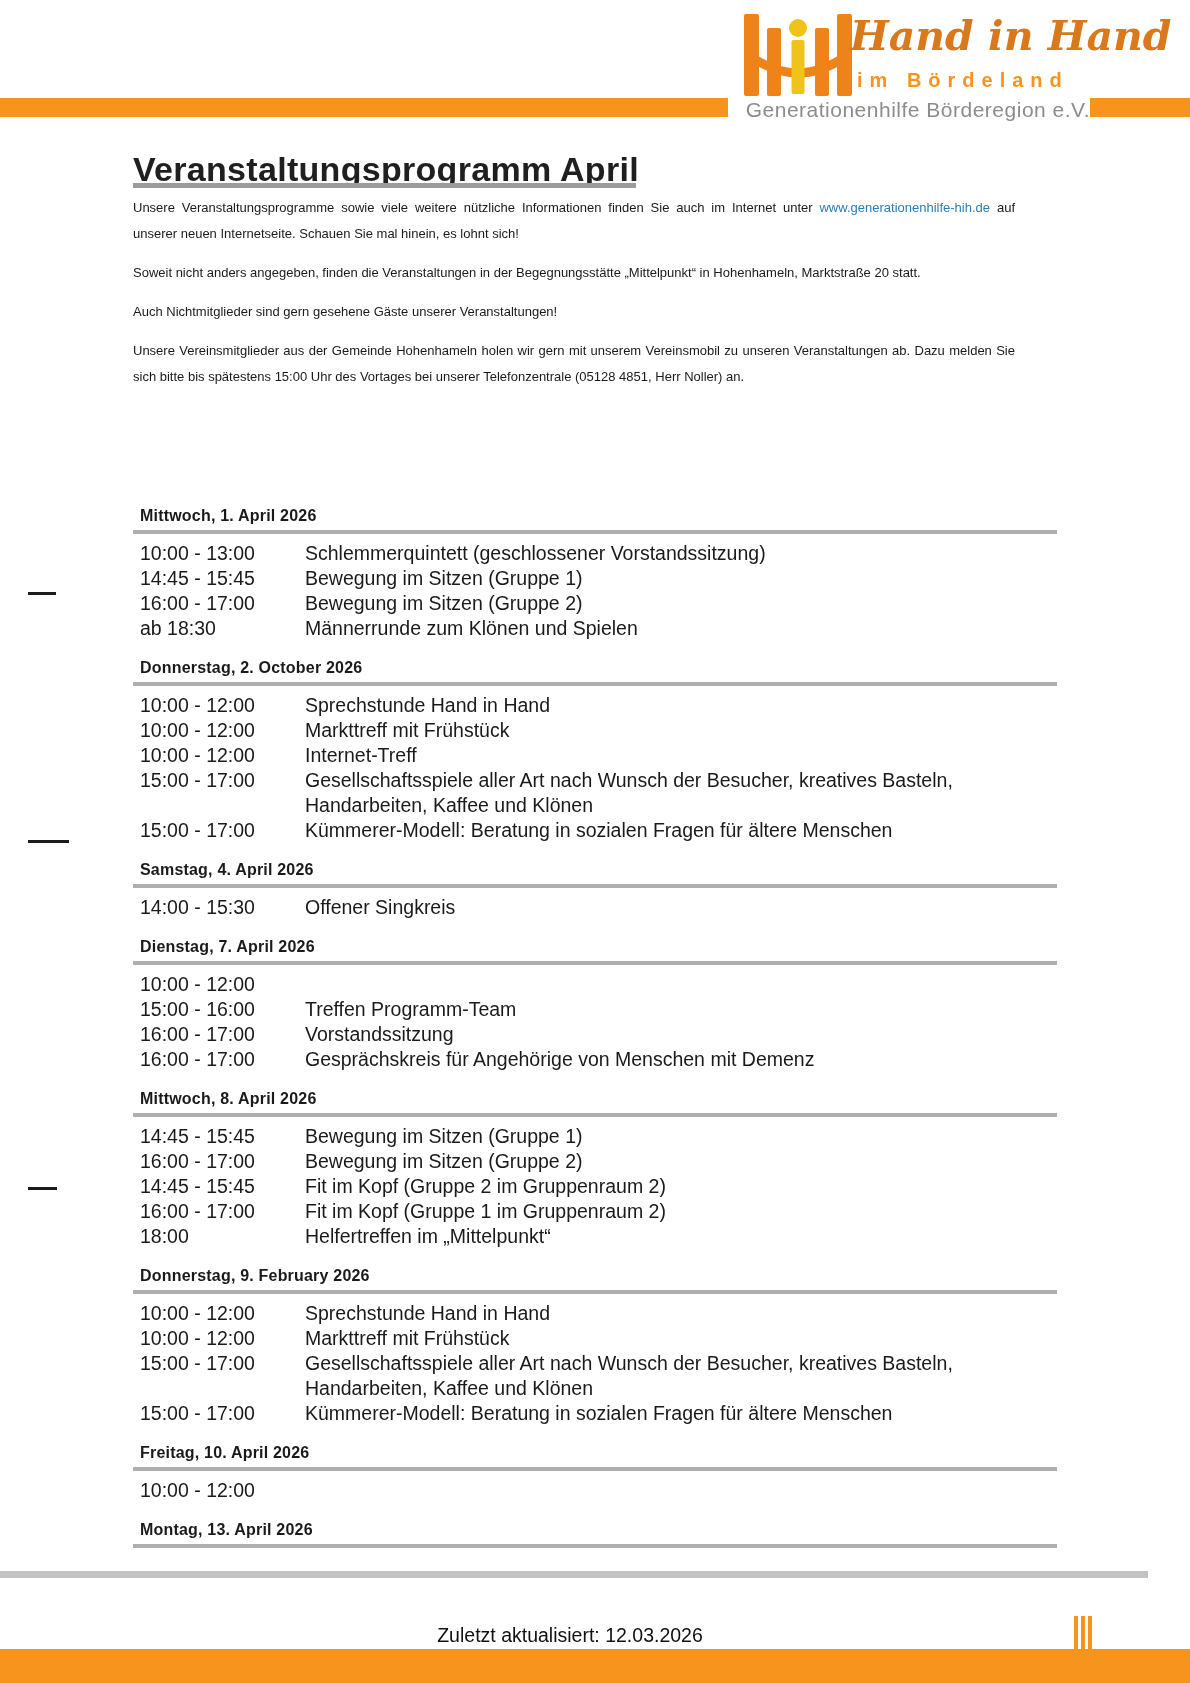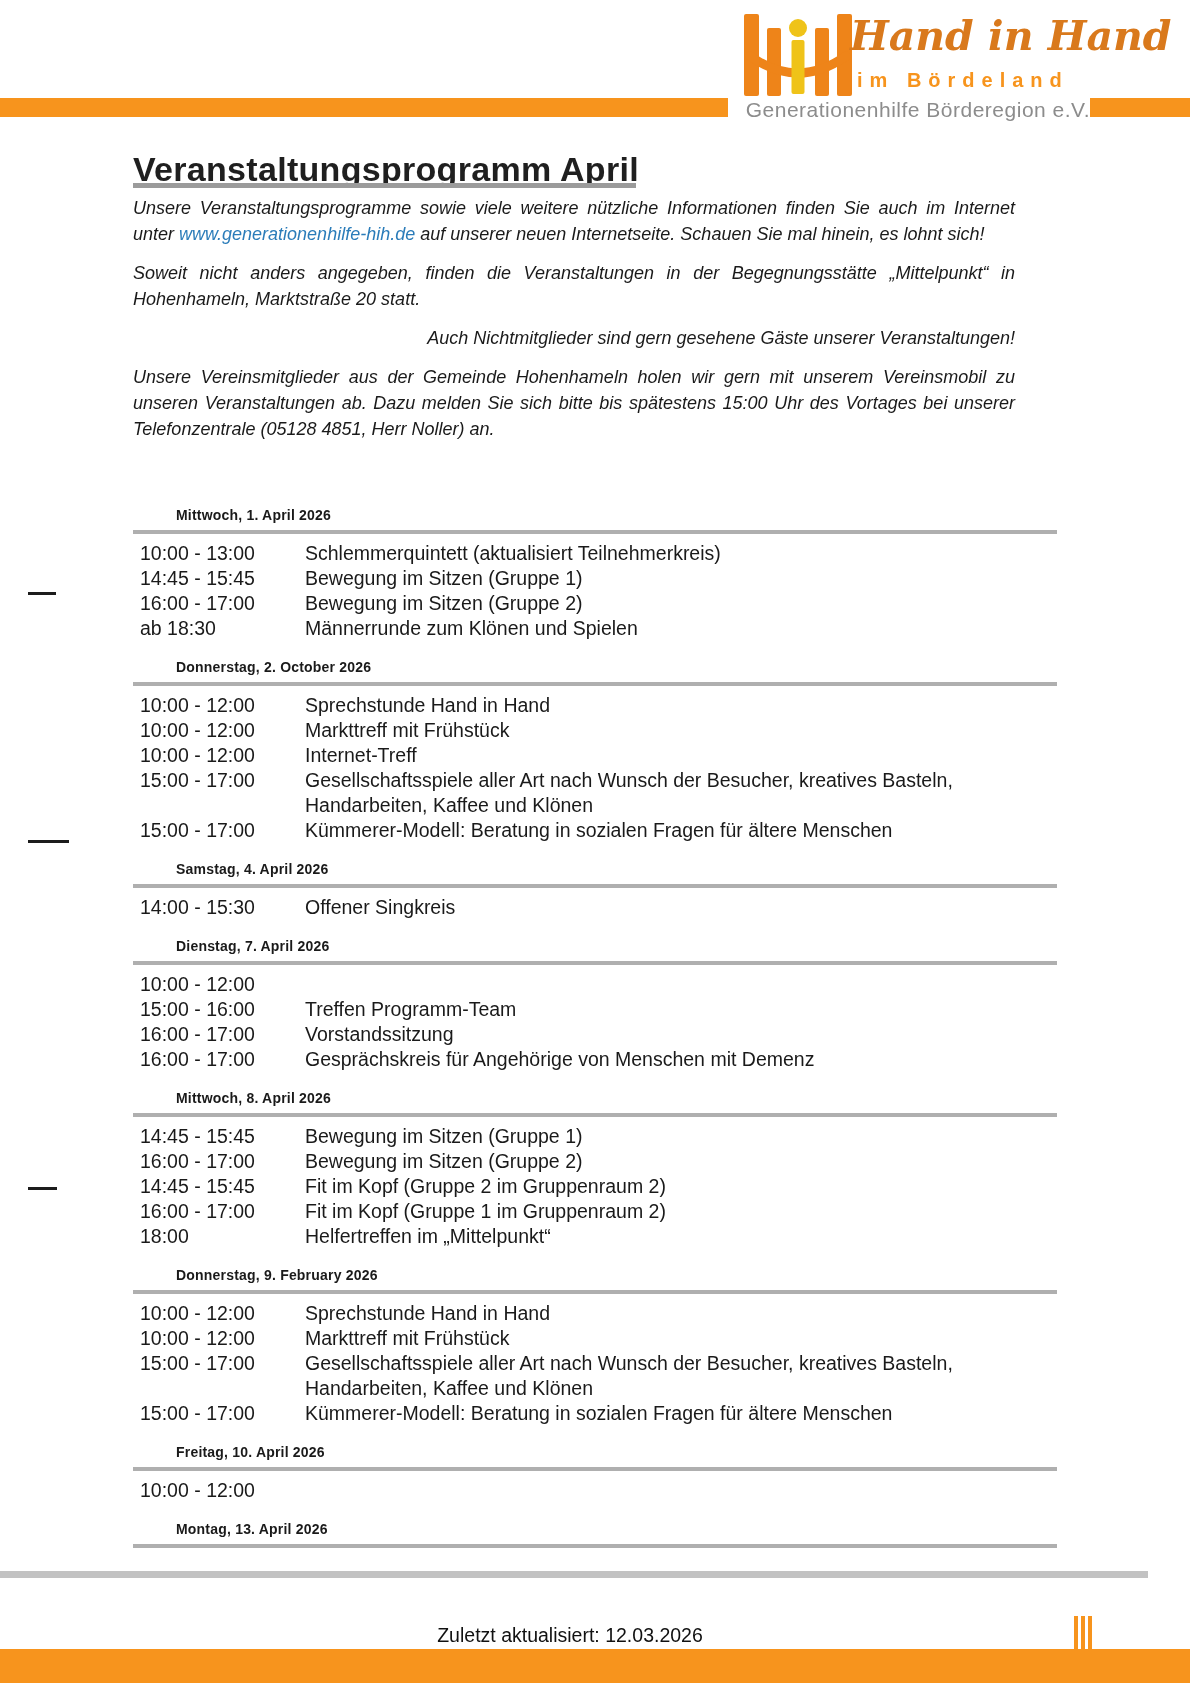--- a/index.html
+++ b/index.html
@@ -30,29 +30,29 @@
   }
 
   
   .doc-title {
     position:absolute; left:133px; top:127px; white-space:nowrap;
     font-size:34px; font-weight:bold; color:#1f1f1f; letter-spacing:0.3px;
   }
   .title-rule { position:absolute; left:133px; top:183px; width:503px; height:5px; background:#9B9B9B; }
 
   
-  .intro { position:absolute; left:133px; top:195px; width:882px; font-size:18px; line-height:26px;font-style:italic; }
+  .intro { position:absolute; left:133px; top:195px; width:882px; font-size:13px; line-height:26px; }
   .intro p { margin:0 0 13px; text-align:justify; }
-  .intro p.single { text-align:right; }
+  .intro p.single { text-align:left; }
   a.weblink { color:#2B7CB9; text-decoration:none; }
 
   
   .schedule { position:absolute; left:133px; top:504px; width:924px; font-size:19.5px; }
   .day-section { margin-bottom:15px; }
-  .day-header { font-size:14px; font-weight:bold; line-height:23px; padding-left:7px; letter-spacing:0.2px;margin-left:36px; }
+  .day-header { font-size:16px; font-weight:bold; line-height:23px; padding-left:7px; letter-spacing:0.2px; }
   .day-rule { height:4px; background:#AFAFAF; margin:3px 0 7px; }
   .event-row { display:flex; line-height:25px; padding-left:7px; }
   .event-time { width:165px; flex:none; }
   .event-title { width:715px; }
 
   
   .fold-mark { position:absolute; left:28px; height:3px; background:#1c1c1c; }
   .fold-mark.m1 { top:592px;  width:28px; }
   .fold-mark.m2 { top:840px;  width:41px; }
   .fold-mark.m3 { top:1187px; width:29px; }
@@ -93,21 +93,21 @@
   <p class="single">Auch Nichtmitglieder sind gern gesehene Gäste unserer Veranstaltungen!</p>
   <p>Unsere Vereinsmitglieder aus der Gemeinde Hohenhameln holen wir gern mit unserem Vereinsmobil zu unseren Veranstaltungen ab. Dazu melden Sie sich bitte bis spätestens 15:00 Uhr des Vortages bei unserer Telefonzentrale (05128 4851, Herr Noller) an.</p>
 </div>
 
 <div class="schedule">
     <div class="day-section">
       <div class="day-header">Mittwoch, 1. April 2026</div>
       <div class="day-rule"></div>
       <div class="event-row">
         <div class="event-time">10:00 - 13:00</div>
-        <div class="event-title">Schlemmerquintett (aktualisiert Teilnehmerkreis)</div>
+        <div class="event-title">Schlemmerquintett (geschlossener Vorstandssitzung)</div>
       </div>
       <div class="event-row">
         <div class="event-time">14:45 - 15:45</div>
         <div class="event-title">Bewegung im Sitzen (Gruppe 1)</div>
       </div>
       <div class="event-row">
         <div class="event-time">16:00 - 17:00</div>
         <div class="event-title">Bewegung im Sitzen (Gruppe 2)</div>
       </div>
       <div class="event-row">

